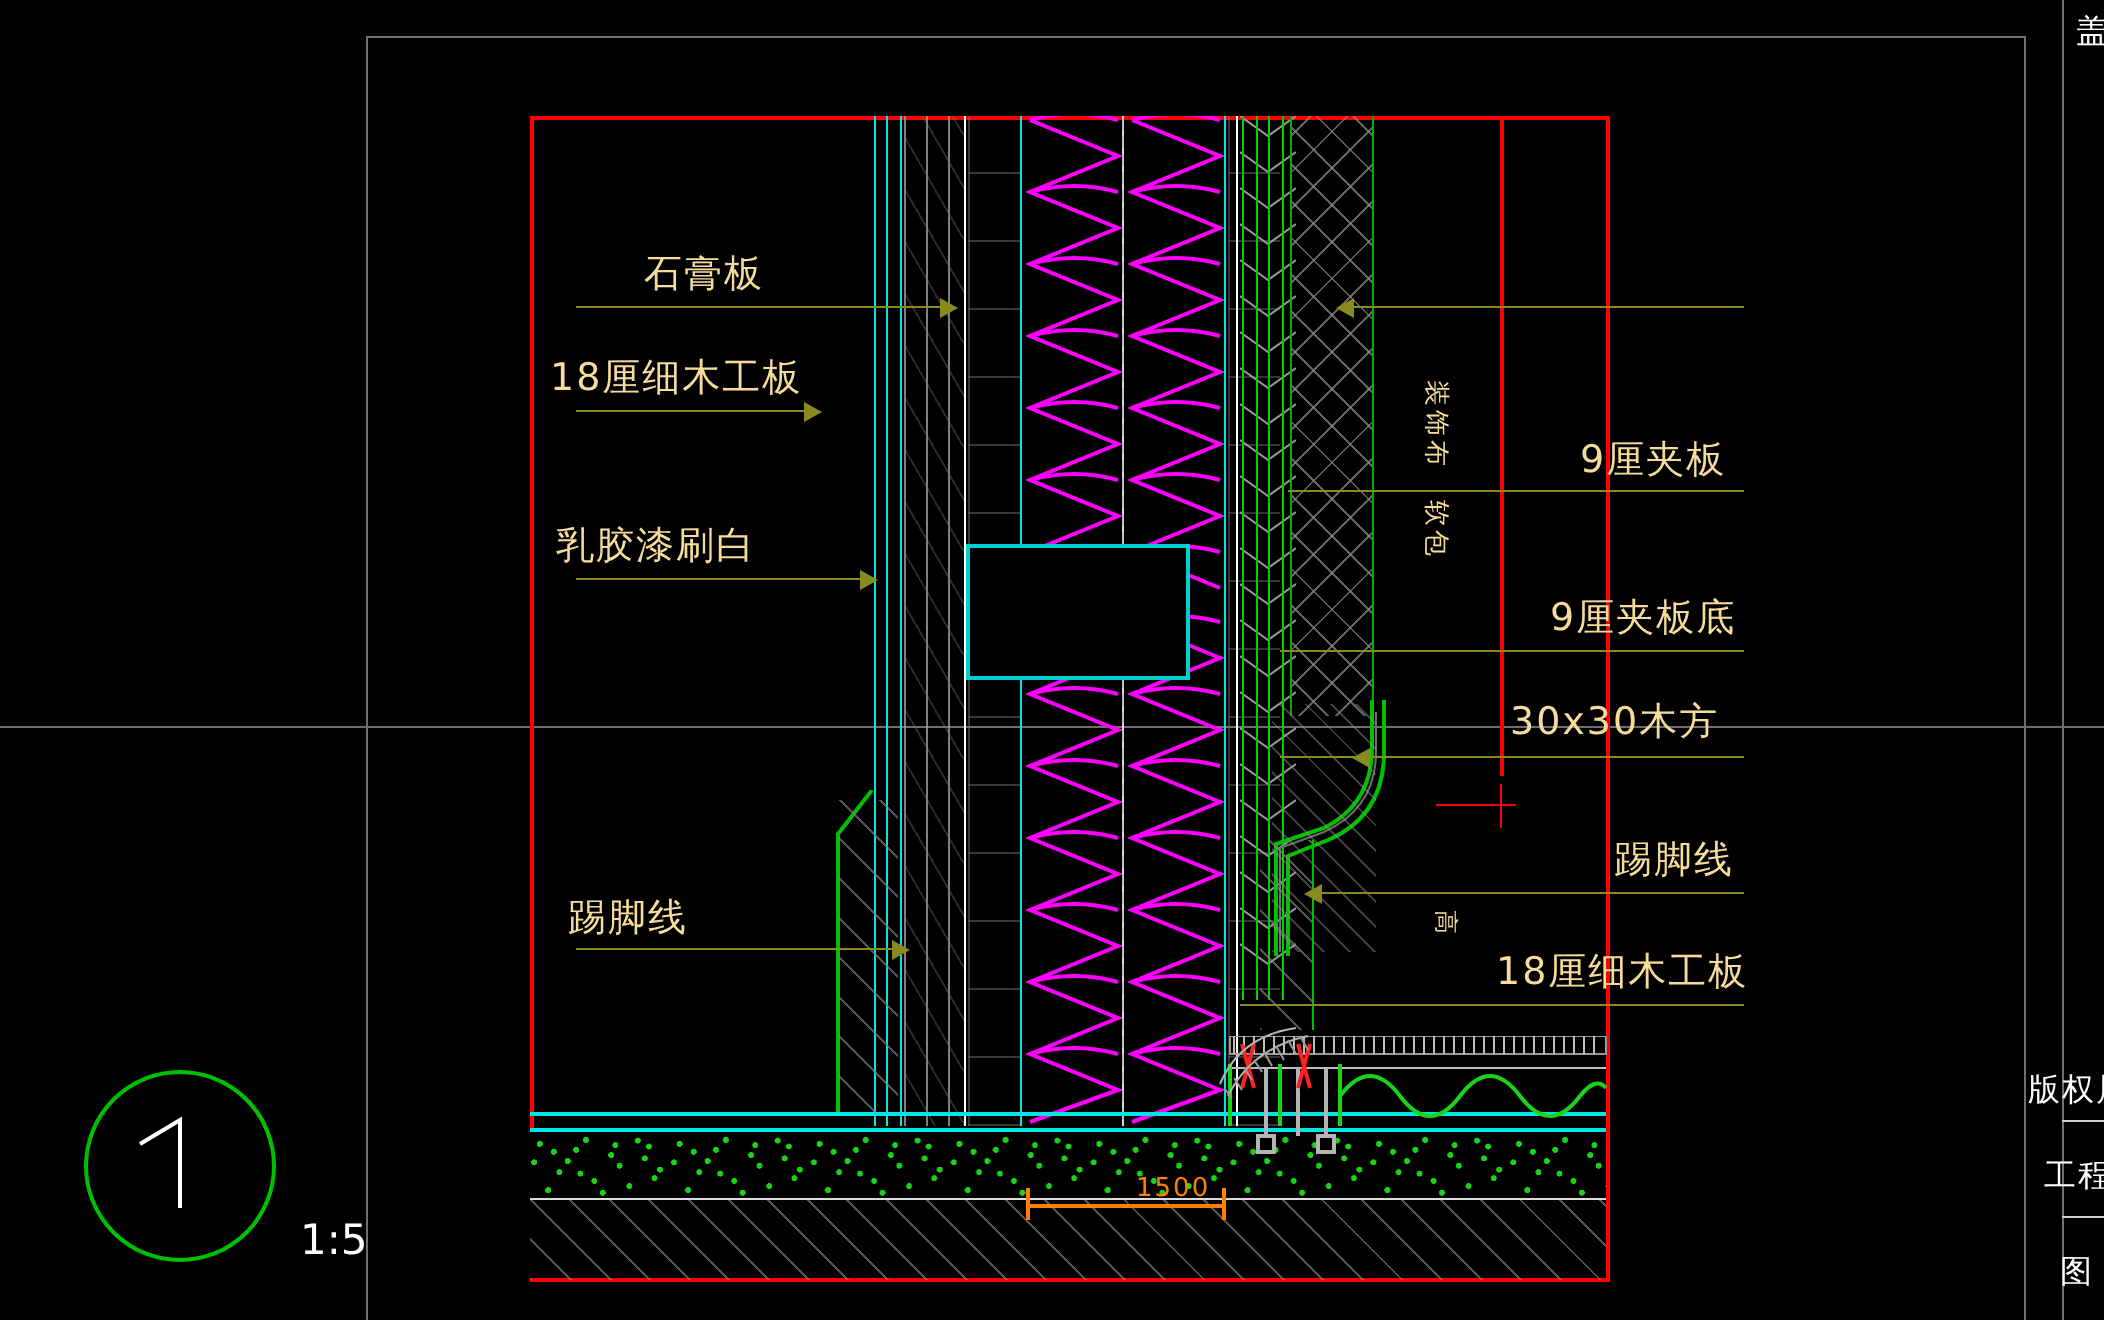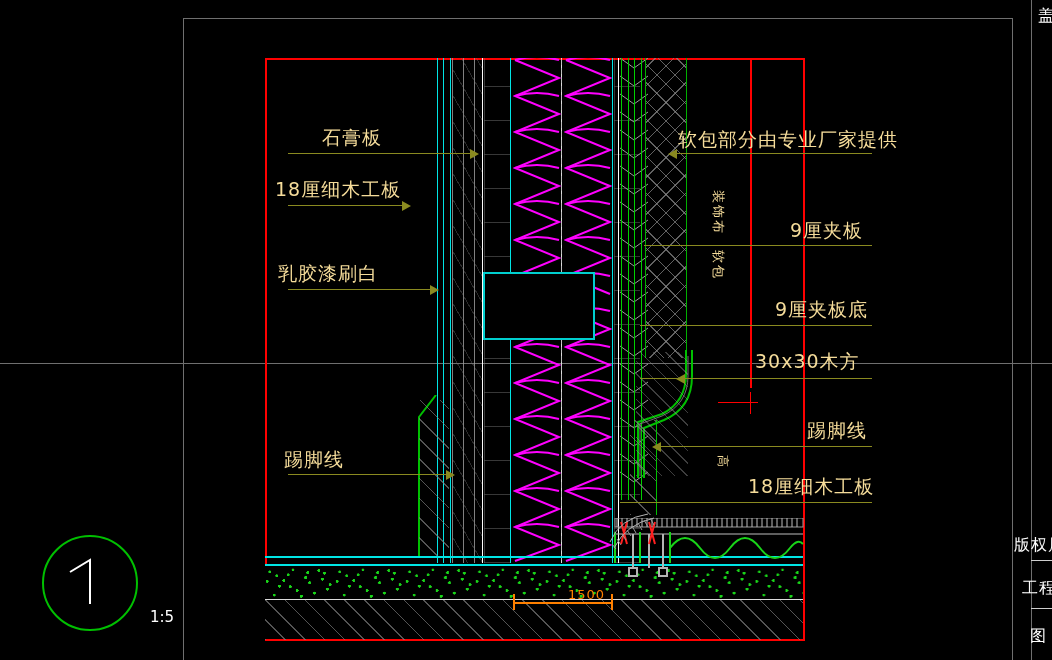--- a/index.html
+++ b/index.html
@@ -11,21 +11,21 @@
   
   .vline{position:absolute;width:1px;}
   .hline{position:absolute;height:1px;}
   .rect{position:absolute;}
 
   
   .cad-txt{position:absolute;color:#f5dc9a;white-space:nowrap;
            font-size:19px;letter-spacing:1px;line-height:1;
            font-family:"DejaVu Sans","Liberation Sans",sans-serif;}
   .dim-txt{position:absolute;color:#ff8000;font-size:13px;white-space:nowrap;letter-spacing:1px;}
-  .scale-txt{position:absolute;color:#ffffff;font-size:15px;white-space:nowrap;}
+  .scale-txt{position:absolute;color:#ffffff;font-size:21px;white-space:nowrap;}
   .tb-txt{position:absolute;color:#ffffff;font-size:16px;white-space:nowrap;letter-spacing:1px;}
   .vert-txt{position:absolute;color:#f5dc9a;font-size:13px;white-space:nowrap;
             transform-origin:0 0;transform:rotate(90deg);letter-spacing:2px;}
   .vert-txt2{position:absolute;color:#f5dc9a;font-size:12px;white-space:nowrap;
              transform-origin:0 0;transform:rotate(90deg);letter-spacing:1px;}
 
   
   .leader{position:absolute;height:1px;background:#8a8a20;}
   .arrow{position:absolute;width:0;height:0;
          border-top:5px solid transparent;border-bottom:5px solid transparent;
@@ -263,21 +263,20 @@
   <div class="arrow" style="left:402px;top:201px;"></div>
 
   <div class="cad-txt" style="left:278px;top:264px;">乳胶漆刷白</div>
   <div class="leader" style="left:288px;top:289px;width:144px;"></div>
   <div class="arrow" style="left:430px;top:285px;"></div>
 
   <div class="cad-txt" style="left:284px;top:450px;">踢脚线</div>
   <div class="leader" style="left:288px;top:474px;width:160px;"></div>
   <div class="arrow" style="left:446px;top:470px;"></div>
 
-  <div class="cad-txt" style="left:678px;top:130px;">软包部分由专业厂家提供</div>
   <div class="leader" style="left:676px;top:153px;width:196px;"></div>
   <div class="arrow-l" style="left:668px;top:149px;"></div>
 
   <div class="cad-txt" style="left:790px;top:221px;">9厘夹板</div>
   <div class="leader" style="left:644px;top:245px;width:228px;"></div>
 
   <div class="cad-txt" style="left:775px;top:300px;">9厘夹板底</div>
   <div class="leader" style="left:640px;top:325px;width:232px;"></div>
 
   <div class="cad-txt" style="left:755px;top:352px;">30x30木方</div>

